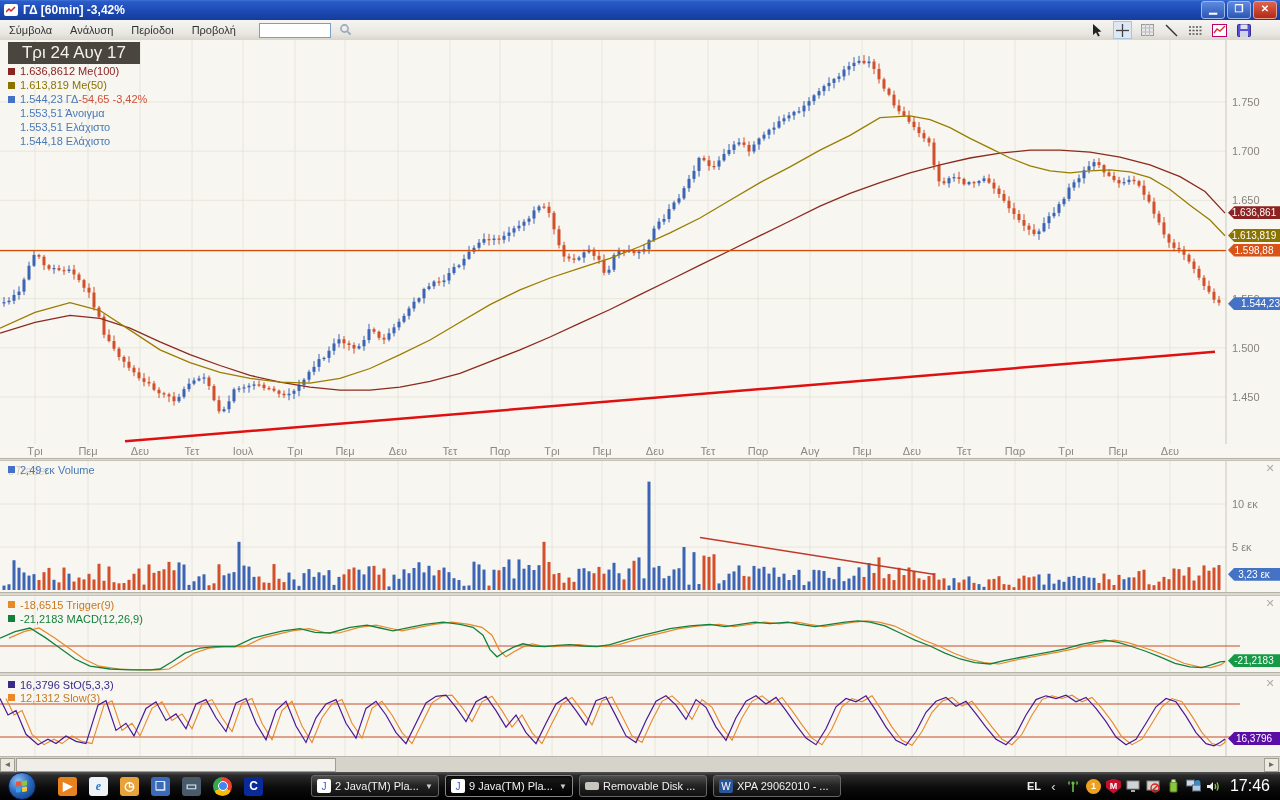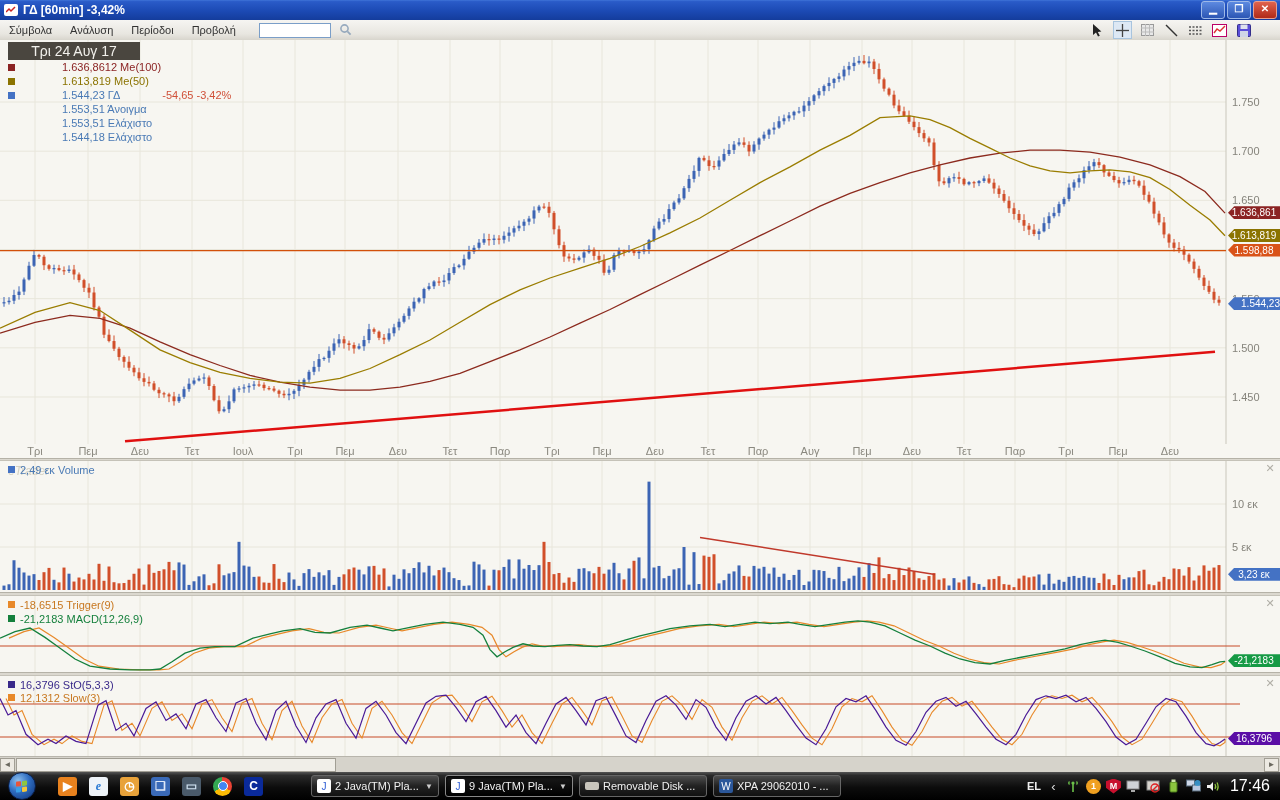--- a/index.html
+++ b/index.html
@@ -26,22 +26,22 @@
   .tools{margin-left:auto;display:flex;gap:7px;padding-right:28px;align-items:center;}
   .tool{width:17px;height:16px;display:inline-flex;align-items:center;justify-content:center;}
   .tool.sel{background:#dde8f4;border:1px solid #a8c4de;}
   
   #stack{position:absolute;top:40px;left:0;width:1280px;height:716px;background:#f7f6f1;}
   #stack svg{position:absolute;left:0;}
   .sep{position:absolute;left:0;width:1280px;background:#dbd8cf;
     border-top:1px solid #b5b2a7;border-bottom:1px solid #c5c2b8;box-sizing:border-box;}
   .legend{position:absolute;top:2px;left:6px;font-size:11px;}
   .legend-date{width:132px;background:#4a463f;color:#f2f1ec;text-align:center;
-    padding:1px 0;margin-left:2px;font-size:14px;}
-  .lrow{height:14px;display:flex;align-items:center;margin-top:0;gap:42px;}
+    padding:1px 0;margin-left:2px;font-size:17px;}
+  .lrow{height:14px;display:flex;align-items:center;margin-top:0;}
   .sw{width:7px;height:7px;margin:0 5px 0 2px;display:inline-block;}
   .nosw{width:14px;display:inline-block;}
   .plegend{position:absolute;left:6px;font-size:11px;display:flex;align-items:center;height:13px;}
   .tag{position:absolute;left:1228px;width:52px;height:13px;color:#fff;font-size:10px;
     line-height:13px;text-align:center;
     clip-path:polygon(0 50%,12% 0,100% 0,100% 100%,12% 100%);}
   .xlab{position:absolute;top:405px;font-size:11px;color:#8a887f;width:34px;text-align:center;}
   .pclose{position:absolute;left:1264px;width:12px;height:12px;color:#b0aea6;font-size:11px;
     line-height:11px;text-align:center;cursor:default;}
   .watermark{position:absolute;top:424px;left:8px;color:#d4d1c3;font-size:12px;font-style:italic;}

